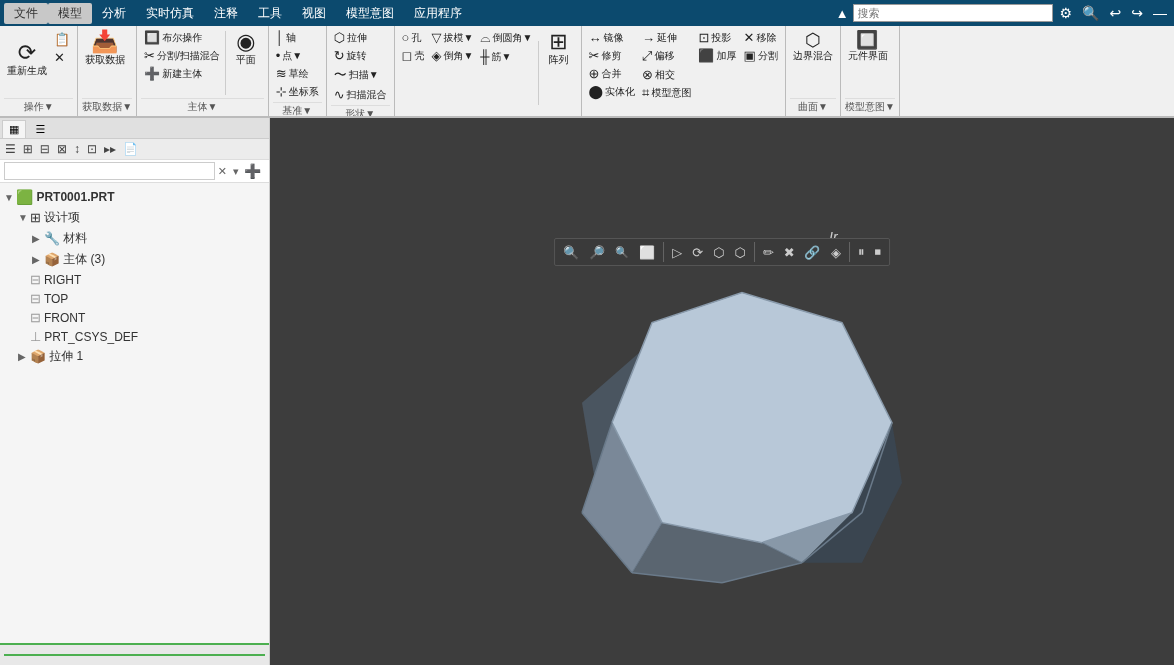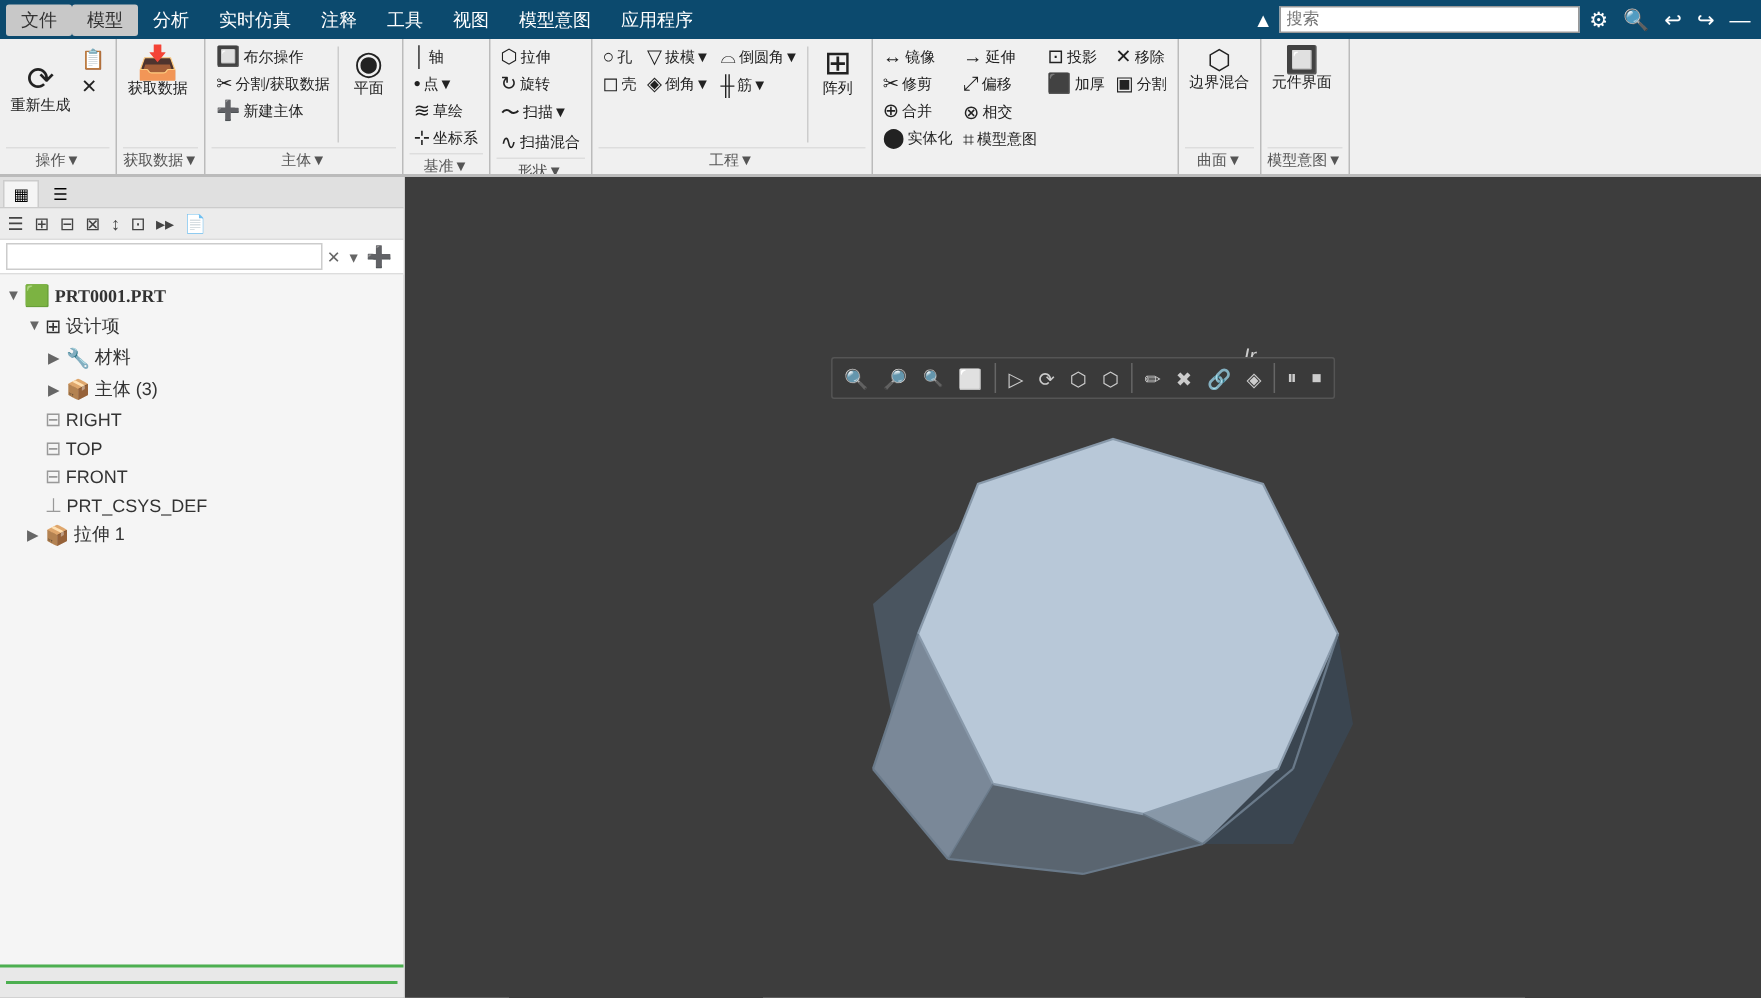--- a/index.html
+++ b/index.html
@@ -121,21 +121,21 @@
 
     <div class="rg">
       <div class="rg-body">
         <div class="r-col">
           <div class="r-sm">
               <span class="si">🔲</span>
               <span>布尔操作</span>
             </div>
           <div class="r-sm">
               <span class="si">✂</span>
-              <span>分割/获取数据</span>
+              <span>分割/扫描混合</span>
             </div>
           <div class="r-sm">
               <span class="si">➕</span>
               <span>新建主体</span>
             </div>
         </div>
         <div class="r-vsep"></div>
         <div class="r-btn">
           <div class="ri">◉</div>
           <div class="rl">平面</div>
@@ -223,21 +223,20 @@
               <span class="si">╫</span>
               <span>筋▼</span>
             </div>
         </div>
         <div class="r-vsep"></div>
         <div class="r-btn">
           <div class="ri">⊞</div>
           <div class="rl">阵列</div>
         </div>
       </div>
-      <div class="rg-label">工程▼</div>
     </div>
 
     <div class="rg">
       <div class="rg-body">
         <div class="r-col">
           <div class="r-sm">
               <span class="si">↔</span>
               <span>镜像</span>
             </div>
           <div class="r-sm">
@@ -340,21 +339,21 @@
       <span class="lp-search-btn">▾</span>
       <span class="lp-add-btn">➕</span>
     </div>
 
     <div class="tree-area">
 
       <div class="tree-item">
         <span class="indent"></span>
         <span class="expand">▼</span>
         <span class="ti-icon" style="color:#4a9;font-size:14px;">🟩</span>
-        <span style="font-weight:bold;font-family:Liberation Serif, serif;">PRT0001.PRT</span>
+        <span style="font-weight:bold;">PRT0001.PRT</span>
       </div>
 
       <div class="tree-item">
         <span class="indent" style="width:14px;display:inline-block;"></span>
         <span class="expand">▼</span>
         <span class="ti-icon">⊞</span>
         <span>设计项</span>
       </div>
 
       <div class="tree-item">

